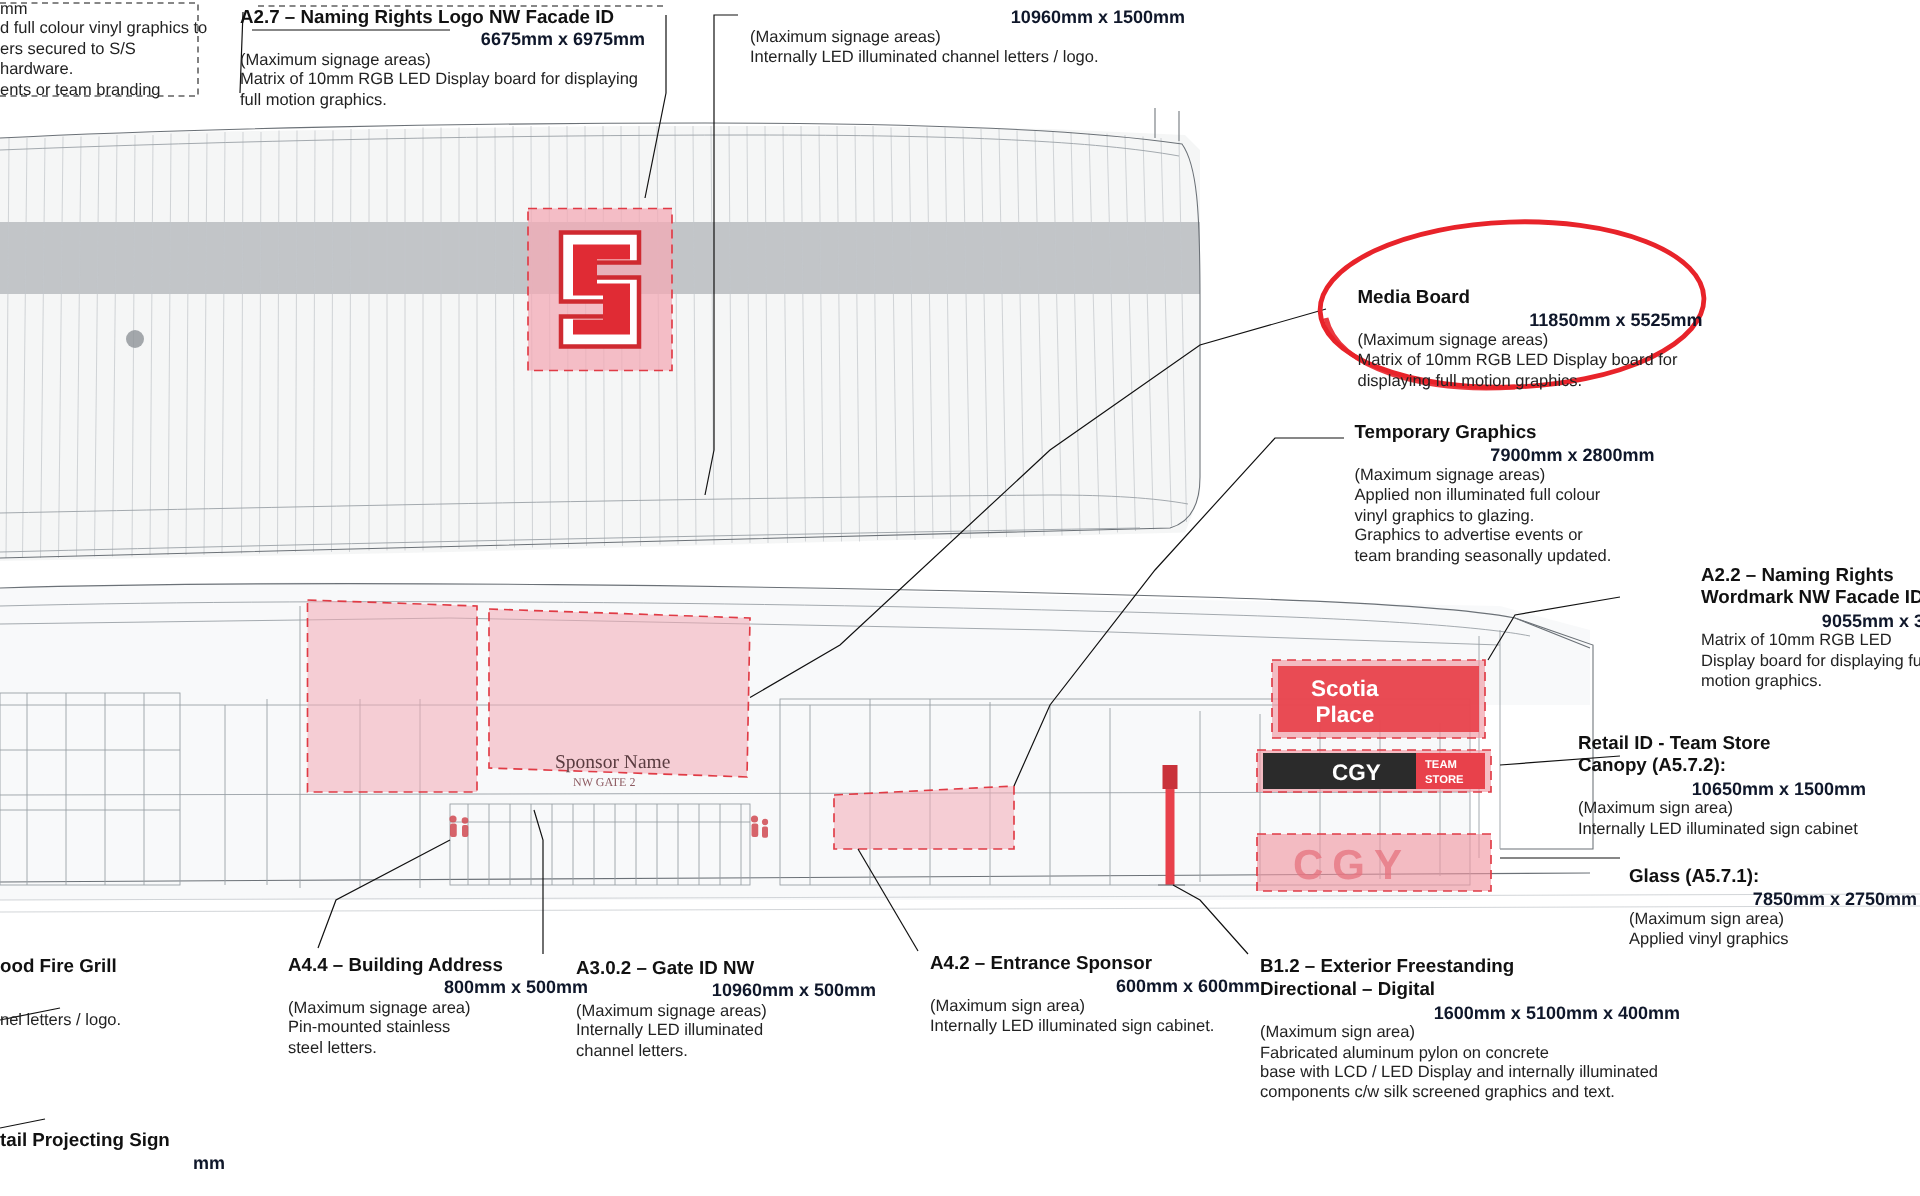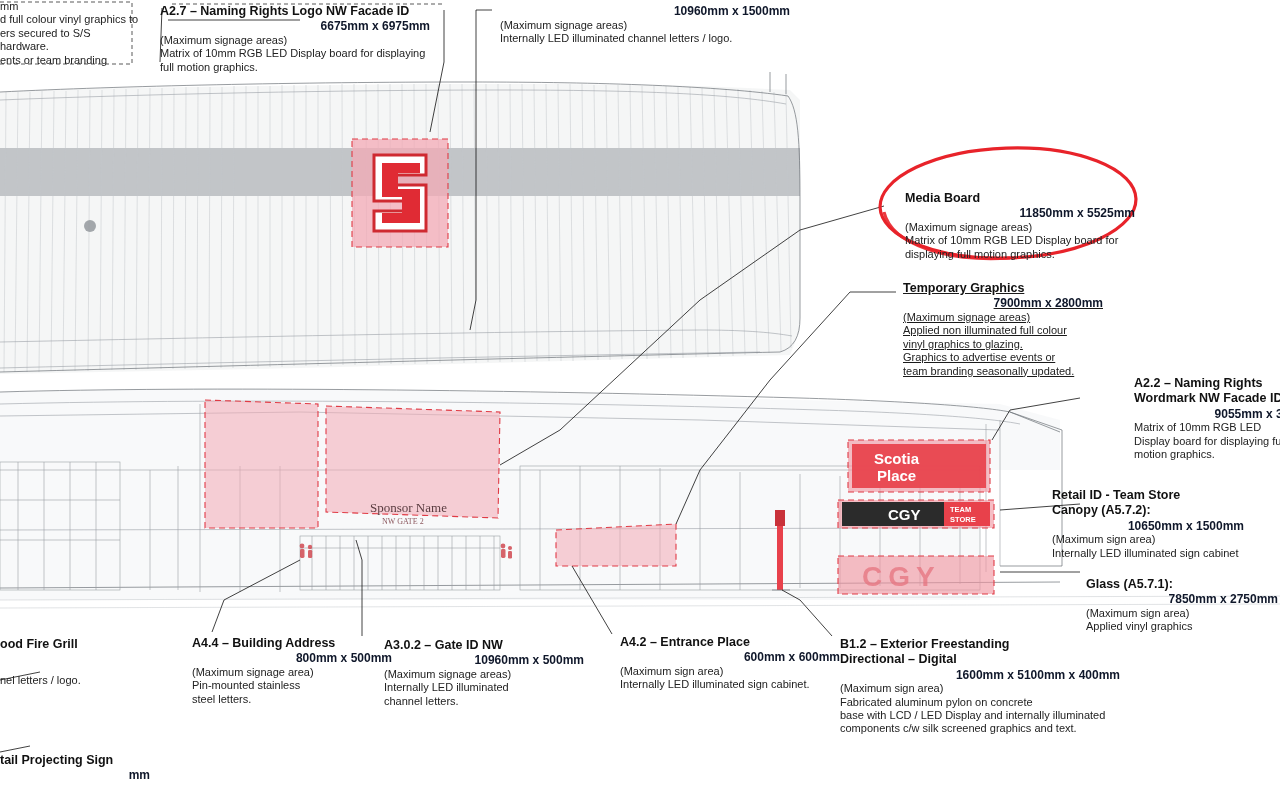--- a/index.html
+++ b/index.html
@@ -291,21 +291,21 @@
   </div>
 
   <div class="anno" style="left:905px;top:171px;width:230px;margin-top:20px;">
     <div class="t">Media Board</div>
     <div class="d">11850mm x 5525mm</div>
     <div class="s">(Maximum signage areas)</div>
     <div class="s">Matrix of 10mm RGB LED Display board for</div>
     <div class="s">displaying full motion graphics.</div>
   </div>
 
-  <div class="anno" style="left:903px;top:281px;width:200px;text-decoration:underline;">
+  <div class="anno" style="left:903px;top:281px;width:200px;">
     <div class="t">Temporary Graphics</div>
     <div class="d">7900mm x 2800mm</div>
     <div class="s">(Maximum signage areas)</div>
     <div class="s">Applied non illuminated full colour</div>
     <div class="s">vinyl graphics to glazing.</div>
     <div class="s">Graphics to advertise events or</div>
     <div class="s">team branding seasonally updated.</div>
   </div>
 
   <div class="anno" style="left:1086px;top:376px;width:190px;margin-left:48px;">
@@ -342,21 +342,21 @@
 
   <div class="anno" style="left:384px;top:638px;width:200px;">
     <div class="t">A3.0.2 – Gate ID NW</div>
     <div class="d">10960mm x 500mm</div>
     <div class="s">(Maximum signage areas)</div>
     <div class="s">Internally LED illuminated</div>
     <div class="s">channel letters.</div>
   </div>
 
   <div class="anno" style="left:620px;top:635px;width:220px;">
-    <div class="t">A4.2 – Entrance Place</div>
+    <div class="t">A4.2 – Entrance Sponsor</div>
     <div class="d">600mm x 600mm</div>
     <div class="s">(Maximum sign area)</div>
     <div class="s">Internally LED illuminated sign cabinet.</div>
   </div>
 
   <div class="anno" style="left:840px;top:637px;width:280px;">
     <div class="t">B1.2 – Exterior Freestanding</div>
     <div class="t">Directional – Digital</div>
     <div class="d">1600mm x 5100mm x 400mm</div>
     <div class="s">(Maximum sign area)</div>

